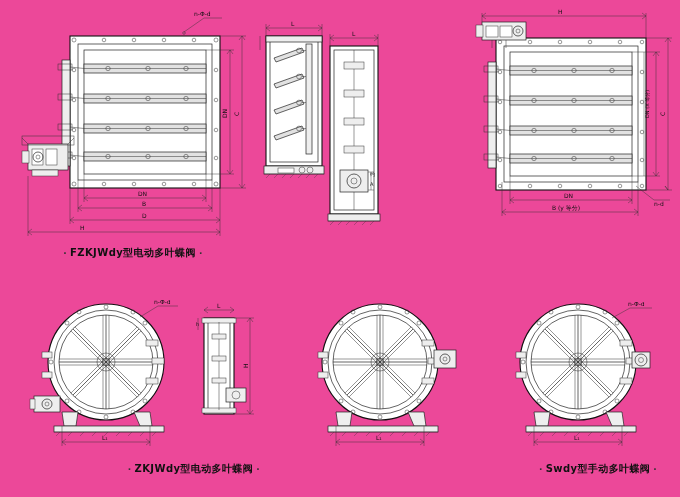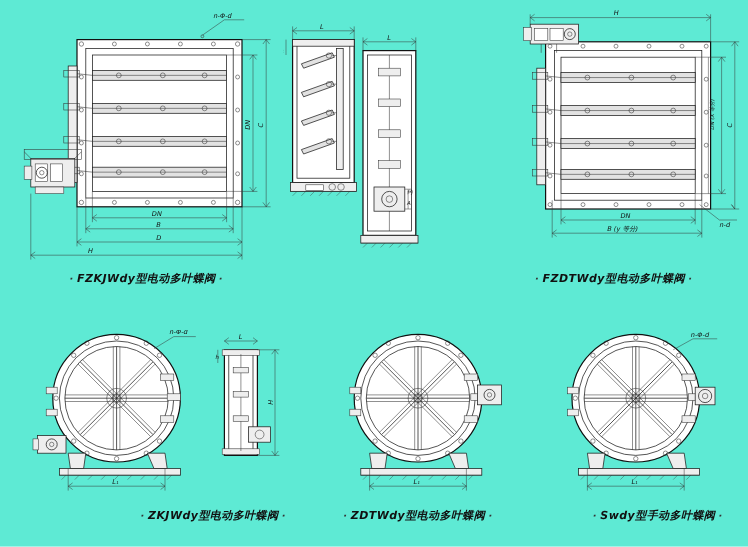--- a/index.html
+++ b/index.html
@@ -11,22 +11,21 @@
     width: 680px;
     height: 497px;
     font-family: "Liberation Sans", sans-serif;
     color: #1a1a1a;
     overflow: hidden;
   }
   #sheet {
     position: relative;
     width: 680px;
     height: 497px;
-    background: #5eead4;
-    font-style: italic;
+    background: #ec4899;
   }
   .fig {
     position: absolute;
   }
   .fig svg {
     display: block;
   }
   .caption {
     position: absolute;
     text-align: center;
@@ -419,23 +418,20 @@
         <line x1="192" y1="168" x2="192" y2="196"></line>
         <line x1="62" y1="174" x2="62" y2="208"></line>
         <line x1="198" y1="174" x2="198" y2="208"></line>
       </g>
 
       <line class="dim" x1="196" y1="178" x2="214" y2="192"></line>
       <line class="dim" x1="214" y1="192" x2="230" y2="192"></line>
       <text class="dimtxt" x="214" y="198">n-d</text>
     </svg>
   </div>
-  <div class="caption" style="left:440px; top:246px; width:236px;">
-    <span class="dot">·</span><span>FZDTWdy型电动多叶蝶阀</span><span class="dot">·</span>
-  </div>
 
   <div class="fig" style="left:18px; top:300px;">
     <svg width="245" height="150" viewBox="0 0 245 150">
 
       <circle class="ln-h fillw" cx="88" cy="62" r="58"></circle>
       <circle class="ln fillw" cx="88" cy="62" r="52"></circle>
       <circle class="ln" cx="88" cy="62" r="47"></circle>
       <circle class="ln-t" cx="88" cy="62" r="9"></circle>
       <circle class="ln-t" cx="88" cy="62" r="4"></circle>
 
@@ -620,23 +616,20 @@
       <line class="dim" x1="44" y1="140" x2="132" y2="140"></line>
       <path class="dim" d="M48,137 L44,140 L48,143"></path>
       <path class="dim" d="M128,137 L132,140 L128,143"></path>
       <text class="dimtxt" x="84" y="138">L₁</text>
       <g class="dim">
         <line x1="44" y1="124" x2="44" y2="144"></line>
         <line x1="132" y1="124" x2="132" y2="144"></line>
       </g>
     </svg>
   </div>
-  <div class="caption" style="left:280px; top:462px; width:200px;">
-    <span class="dot">·</span><span>ZDTWdy型电动多叶蝶阀</span><span class="dot">·</span>
-  </div>
 
   <div class="fig" style="left:492px; top:302px;">
     <svg width="180" height="148" viewBox="0 0 180 148">
       <circle class="ln-h fillw" cx="86" cy="60" r="58"></circle>
       <circle class="ln fillw" cx="86" cy="60" r="52"></circle>
       <circle class="ln" cx="86" cy="60" r="47"></circle>
       <circle class="ln-t" cx="86" cy="60" r="9"></circle>
       <circle class="ln-t" cx="86" cy="60" r="4"></circle>
       <g class="ln">
         <line x1="86" y1="13" x2="86" y2="107"></line>

